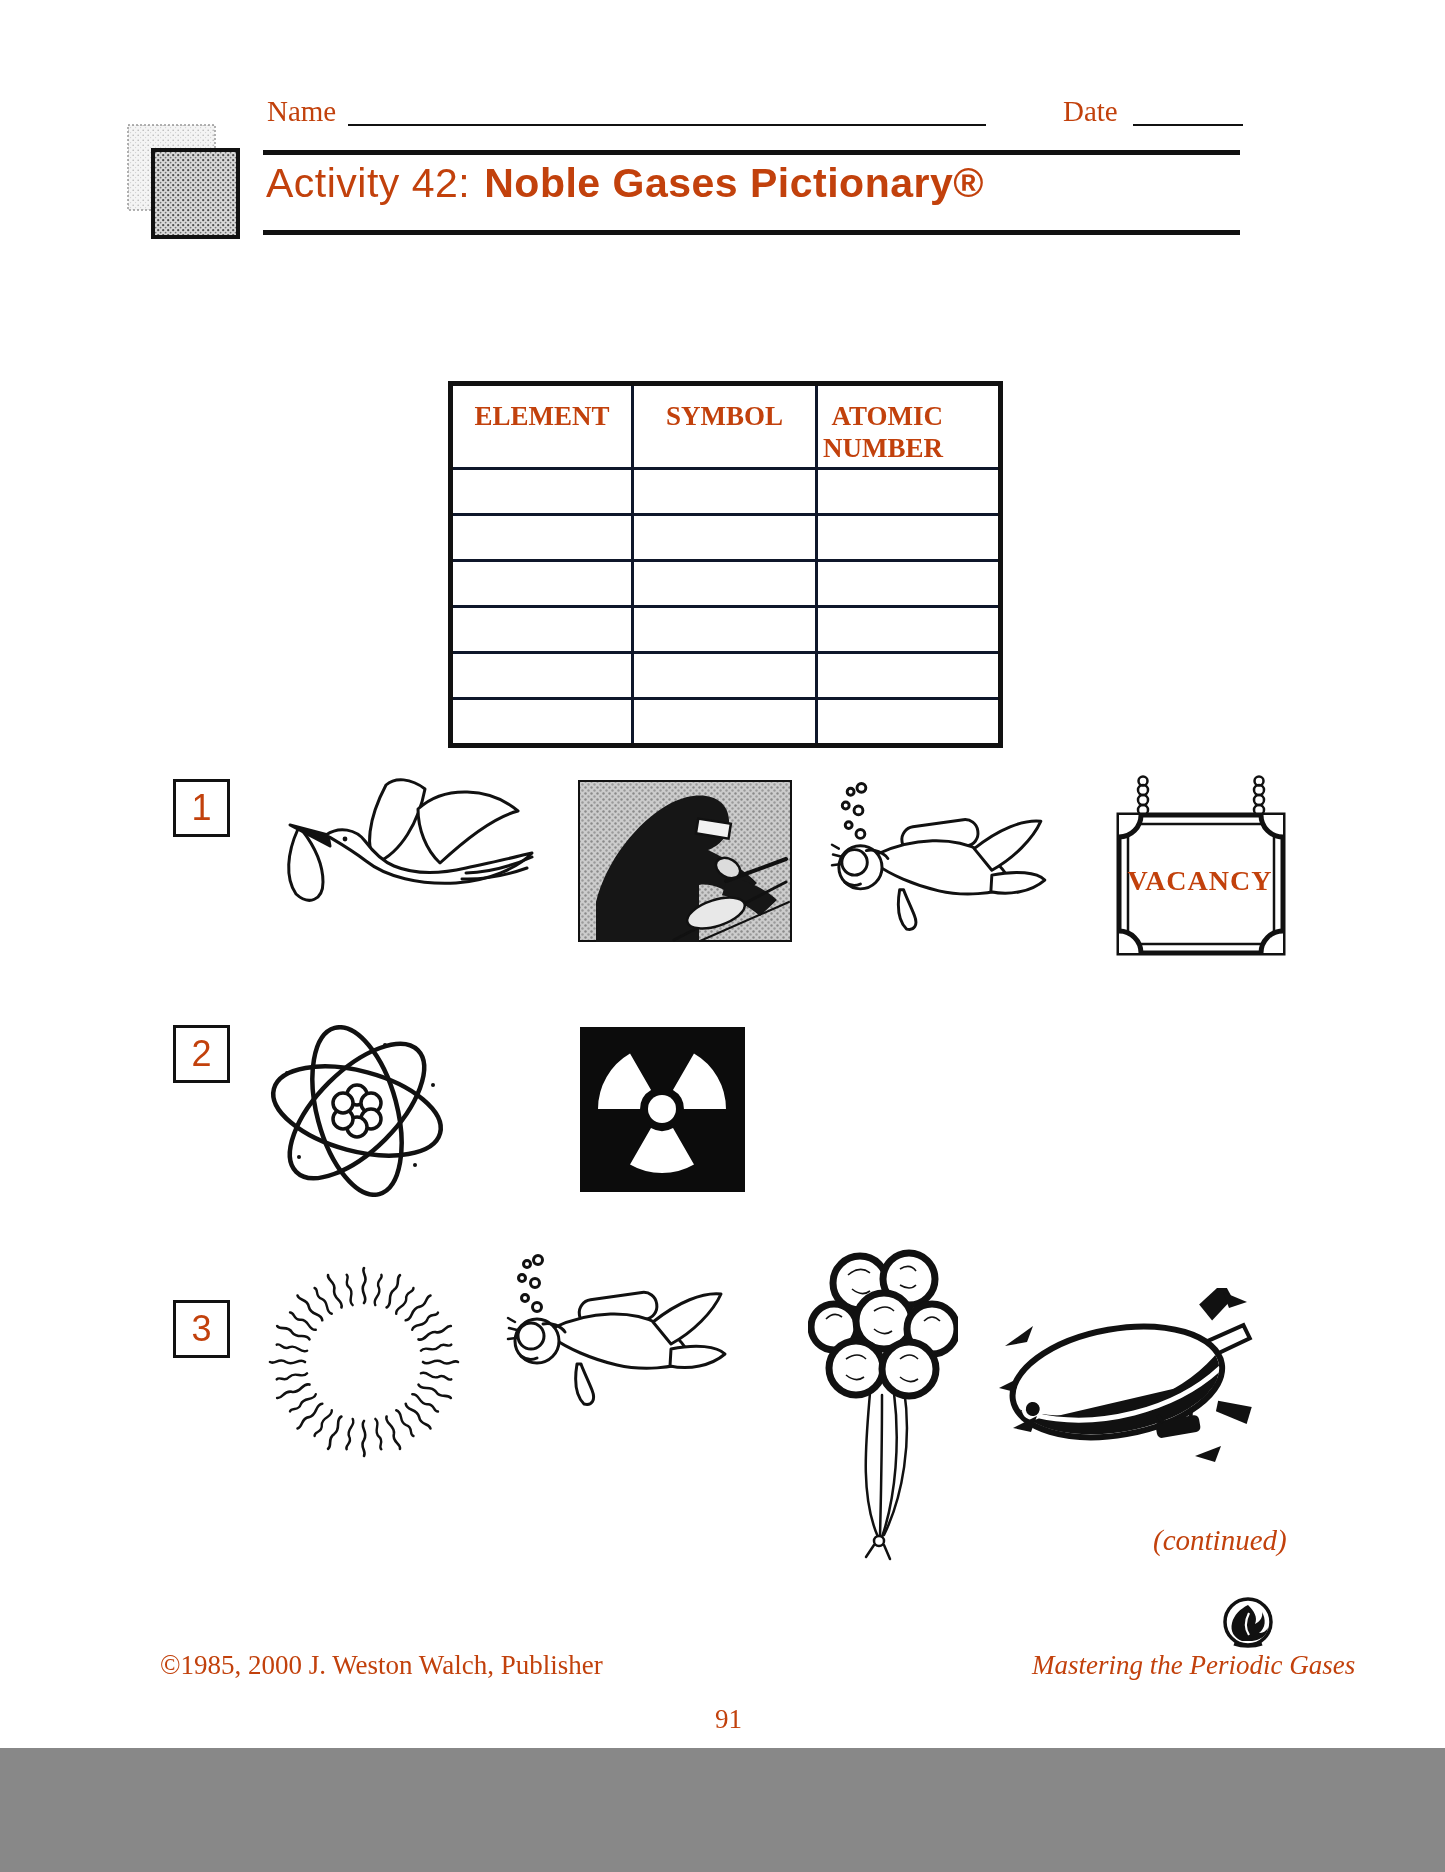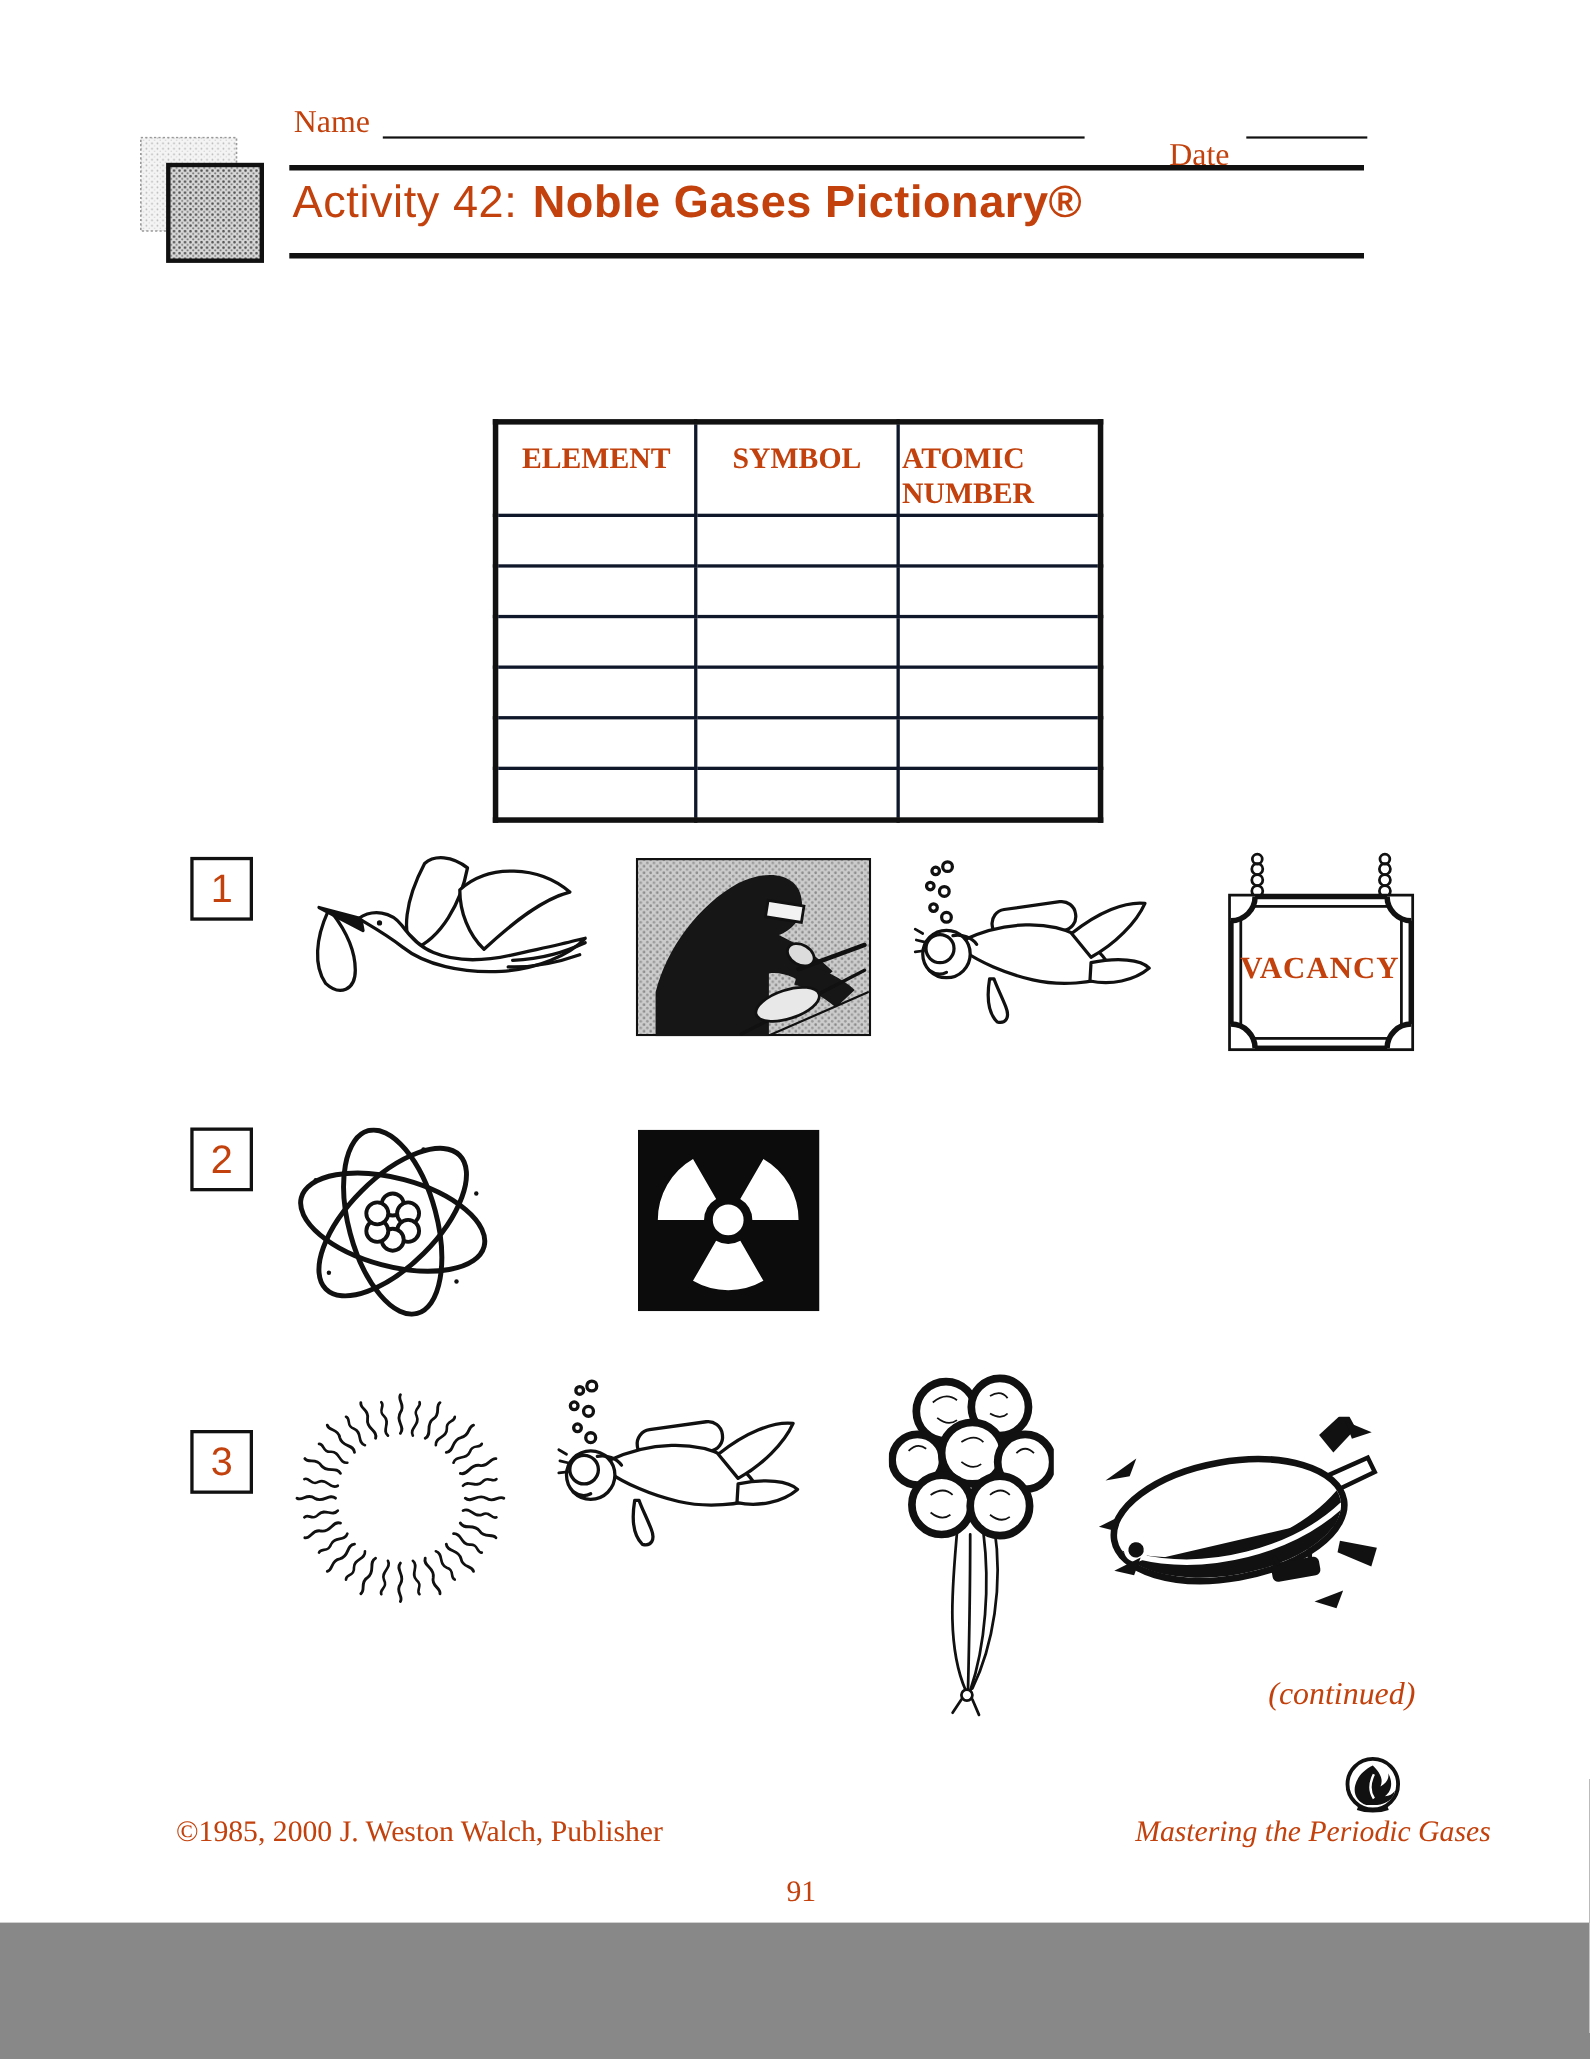--- a/index.html
+++ b/index.html
@@ -23,21 +23,21 @@
   .dir-text{font-size:29px;line-height:34px;}
 
   
   table.chart{border-collapse:collapse;border:5px solid #111;table-layout:fixed;}
   table.chart th, table.chart td{border:3px solid #0f172a;}
   table.chart th{
     height:66px;vertical-align:top;padding-top:14px;
     font-family:"Liberation Serif", serif;font-weight:bold;font-size:27px;line-height:32px;
   }
   table.chart th.c{text-align:center;}
-  table.chart th.l{text-align:left;padding-left:2px;padding-right:55px;}
+  table.chart th.l{text-align:right;padding-left:2px;padding-right:55px;}
   table.chart td{height:41px;}
 
   
   .num-box{
     width:51px;height:52px;border:3px solid #111;display:flex;align-items:center;justify-content:center;
     font-family:"Liberation Sans", sans-serif;font-size:36px;
   }
 
   
   .vacancy-text{
@@ -100,21 +100,21 @@
 
   <div class="abs" style="left:127px;top:124px;">
     <svg width="115" height="117" viewBox="0 0 115 117">
       <rect x="1" y="1" width="87" height="85" fill="url(#pLight)" stroke="#999" stroke-width="1.5" stroke-dasharray="2 2"></rect>
       <rect x="26" y="26" width="85" height="87" fill="url(#pDark)" stroke="#111" stroke-width="4"></rect>
     </svg>
   </div>
 
   <span class="abs name-label" style="left:267px;top:95px;">Name</span>
   <div class="abs write-line" style="left:348px;top:98px;width:638px;"></div>
-  <span class="abs date-label" style="left:1063px;top:95px;margin-top:30px;">Date</span>
+  <span class="abs date-label" style="left:1063px;top:95px;">Date</span>
   <div class="abs write-line" style="left:1133px;top:98px;width:110px;"></div>
 
   <div class="abs rule" style="left:263px;top:150px;width:977px;"></div>
   <div class="abs title" style="left:266px;top:160px;">
     <span class="t-light">Activity 42:</span><span class="t-bold">Noble Gases Pictionary®</span>
   </div>
   <div class="abs rule" style="left:263px;top:230px;width:977px;"></div>
 
 
   <table class="chart abs" style="left:448px;top:381px;">

